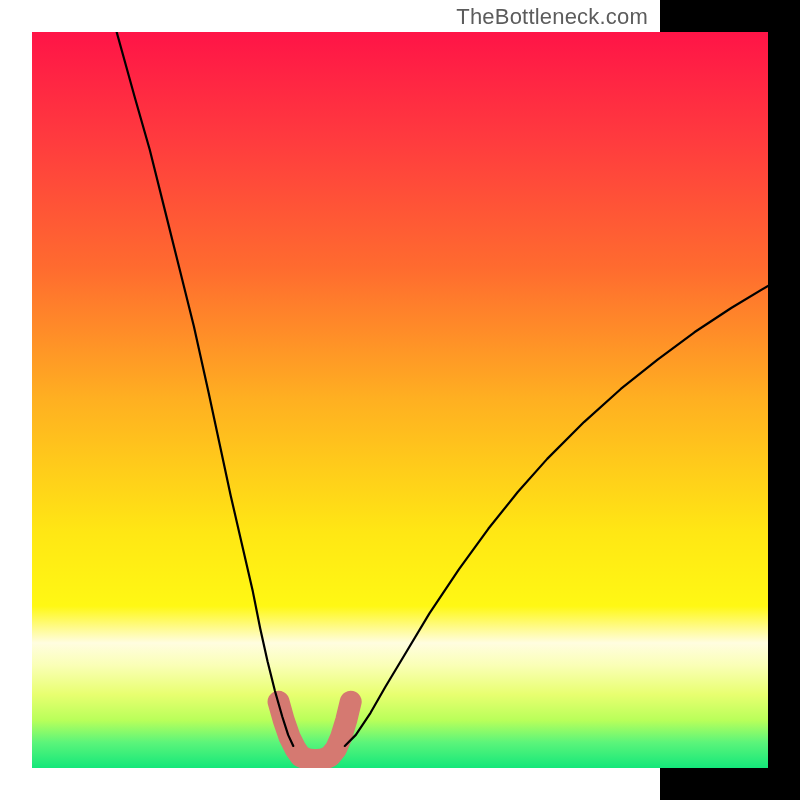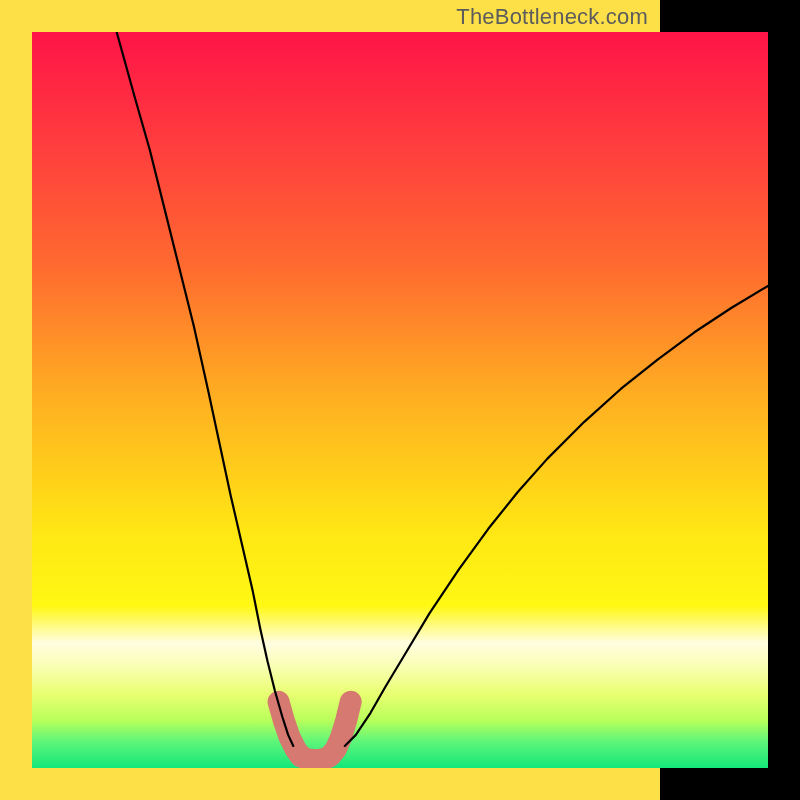--- a/index.html
+++ b/index.html
@@ -9,21 +9,21 @@
     height: 800px;
     background: #000000;
     overflow: hidden;
   }
   .frame {
     position: absolute;
     left: 0;
     top: 0;
     width: 660px;
     height: 800px;
-    background: #fde047;
+    background: #ffffff;
   }
   .plot-area {
     position: absolute;
     left: 32px;
     top: 32px;
     width: 736px;
     height: 736px;
     overflow: hidden;
   }
   .gradient-bg {

